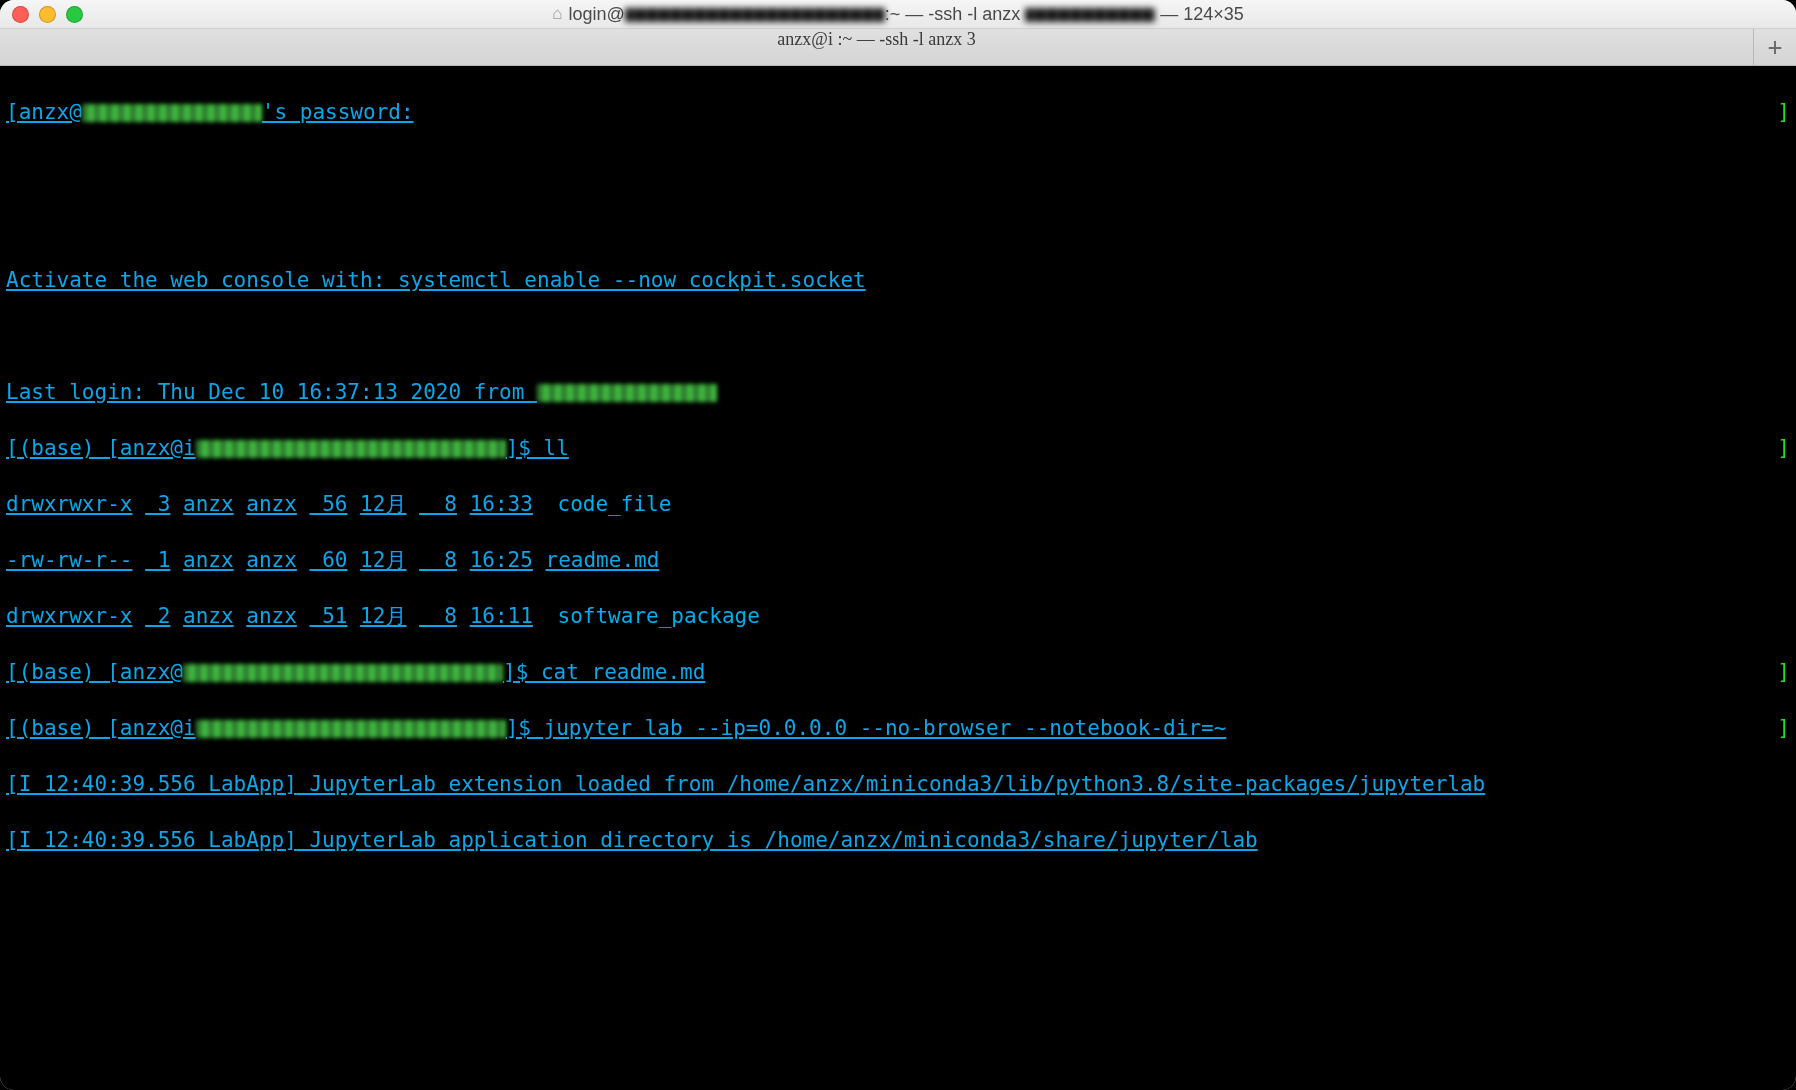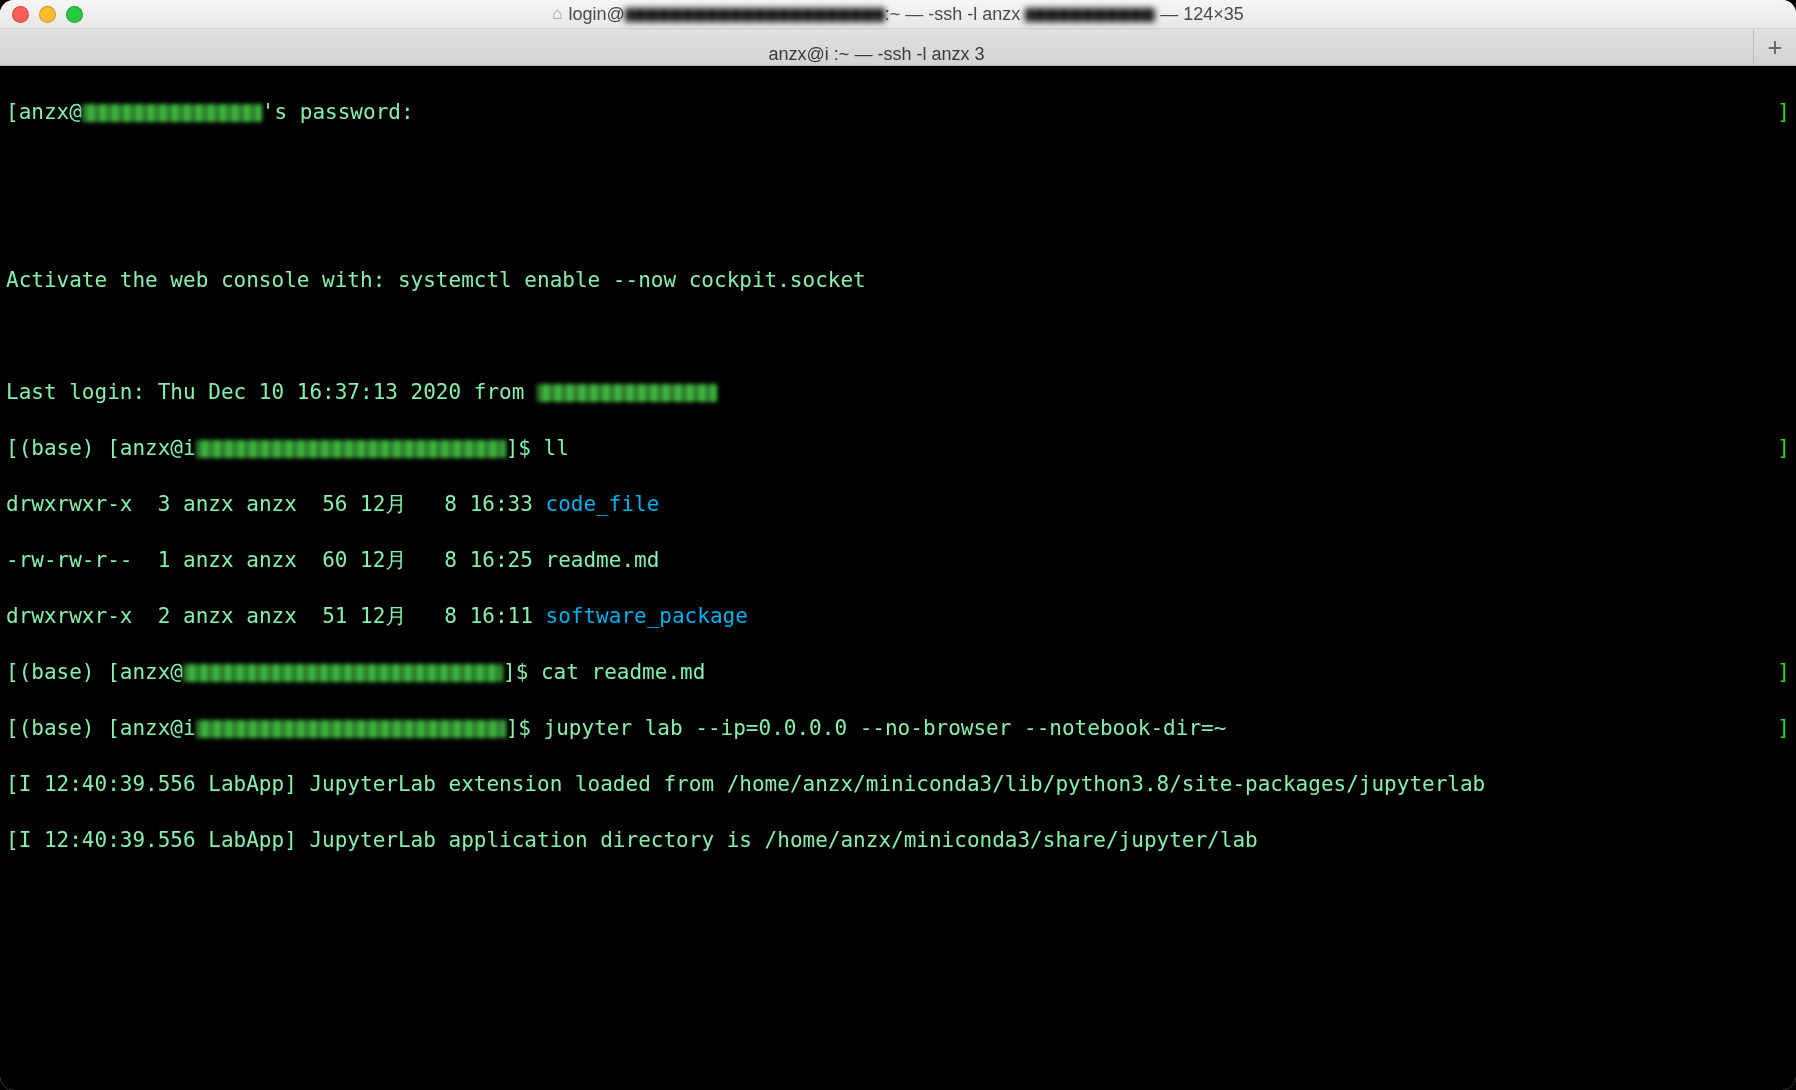--- a/index.html
+++ b/index.html
@@ -6,26 +6,26 @@
   .window{width:1796px;height:1090px;background:#ececec;border-radius:14px;overflow:hidden;display:flex;flex-direction:column;}
   .titlebar{height:28px;background:linear-gradient(#f6f6f6,#e8e8e8);display:flex;align-items:center;padding:0 12px;border-bottom:1px solid #d0d0d0;position:relative;}
   .traffic{display:flex;gap:10px;align-items:center;}
   .traffic span{width:15px;height:15px;border-radius:50%;display:inline-block;border:0.5px solid rgba(0,0,0,0.2);}
   .traffic .close{background:#ff5f57;}
   .traffic .min{background:#febc2e;}
   .traffic .max{background:#28c840;}
   .title-center{position:absolute;left:0;right:0;text-align:center;color:#4a4a4a;font-size:18px;font-family:-apple-system,BlinkMacSystemFont,"Helvetica Neue",Arial,sans-serif;pointer-events:none;display:flex;align-items:center;justify-content:center;gap:6px;}
   .home-icon{color:#9a9a9a;font-size:17px;}
   .tabbar{height:36px;background:linear-gradient(#e0e0e0,#d4d4d4);display:flex;align-items:stretch;border-bottom:1px solid #b5b5b5;}
-  .tab{flex:1;display:flex;align-items:flex-end;justify-content:center;color:#3a3a3a;font-size:18px;font-family:Liberation Sans, sans-serif;border-right:1px solid #b8b8b8;}
+  .tab{flex:1;display:flex;align-items:flex-start;justify-content:center;color:#3a3a3a;font-size:18px;font-family:Liberation Serif, serif;border-right:1px solid #b8b8b8;}
   .newtab{width:42px;display:flex;align-items:center;justify-content:center;color:#6a6a6a;font-size:24px;}
   .term{flex:1;background:#000;color:#22cc22;font-size:21px;line-height:28px;padding:4px 6px;white-space:pre;letter-spacing:0px;overflow:hidden;}
   .term .row{display:block;}
-  .g{color:#86efac;}
-  .bl{color:#00b0ee;}
+  .g{color:#0ea5e9;text-decoration:underline;}
+  .bl{color:#00b0ee;margin-left:12px;}
   .redact{display:inline-block;vertical-align:middle;height:18px;background:repeating-linear-gradient(90deg,#2f7a2f 0,#2f7a2f 6px,#3fbc3f 6px,#3fbc3f 12px);filter:blur(2px);border-radius:1px;}
   .redact.dk{background:repeating-linear-gradient(90deg,#111 0,#111 6px,#2b2b2b 6px,#2b2b2b 12px);}
   .rbrace{color:#22dd22;}
 </style>
 </head>
 <body>
 
 <div class="window">
 
   <div class="titlebar">

